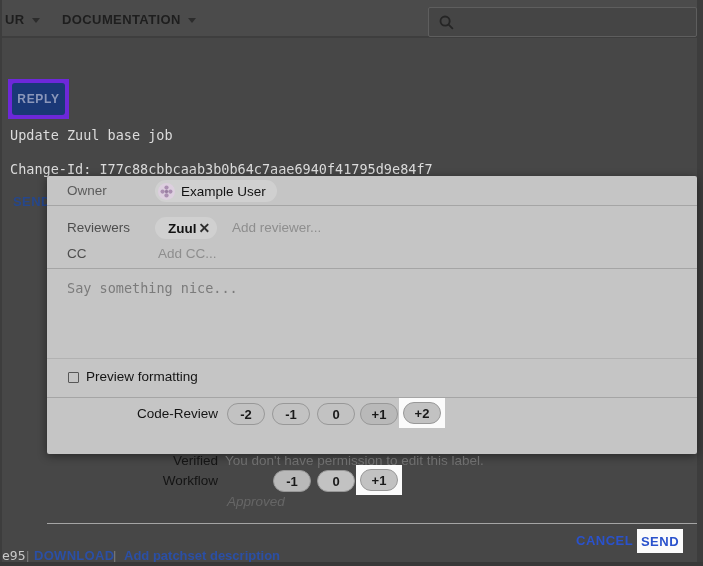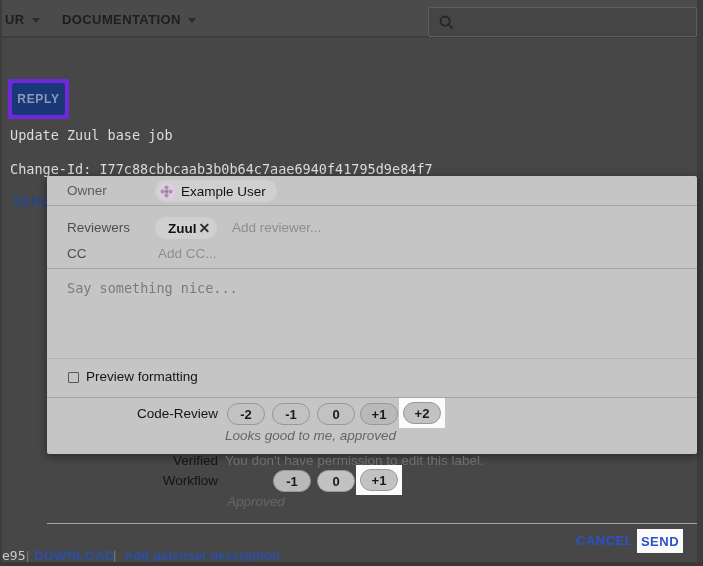--- a/index.html
+++ b/index.html
@@ -185,21 +185,20 @@
     <div class="divider" style="top:221px"></div>
 
     <div class="vote-label" style="top:230px">Code-Review</div>
     <div class="pill" style="left:180px; top:227px">-2</div>
     <div class="pill" style="left:225px; top:227px">-1</div>
     <div class="pill" style="left:270px; top:227px">0</div>
     <div class="pill" style="left:313px; top:227px; background:#b9b9b9;">+1</div>
     <div class="hl-box" style="left:352px; top:222px; width:46px; height:30px;">
       <div class="pill">+2</div>
     </div>
-    <div class="vote-desc" style="top:252px">Looks good to me, approved</div>
 
     <div class="vote-label" style="top:277px">Verified</div>
     <div class="perm-msg" style="top:277px">You don't have permission to edit this label.</div>
 
     <div class="vote-label" style="top:297px">Workflow</div>
     <div class="pill" style="left:226px; top:294px; background:#b9b9b9;">-1</div>
     <div class="pill" style="left:270px; top:294px">0</div>
     <div class="hl-box" style="left:309px; top:289px; width:46px; height:30px;">
       <div class="pill">+1</div>
     </div>

